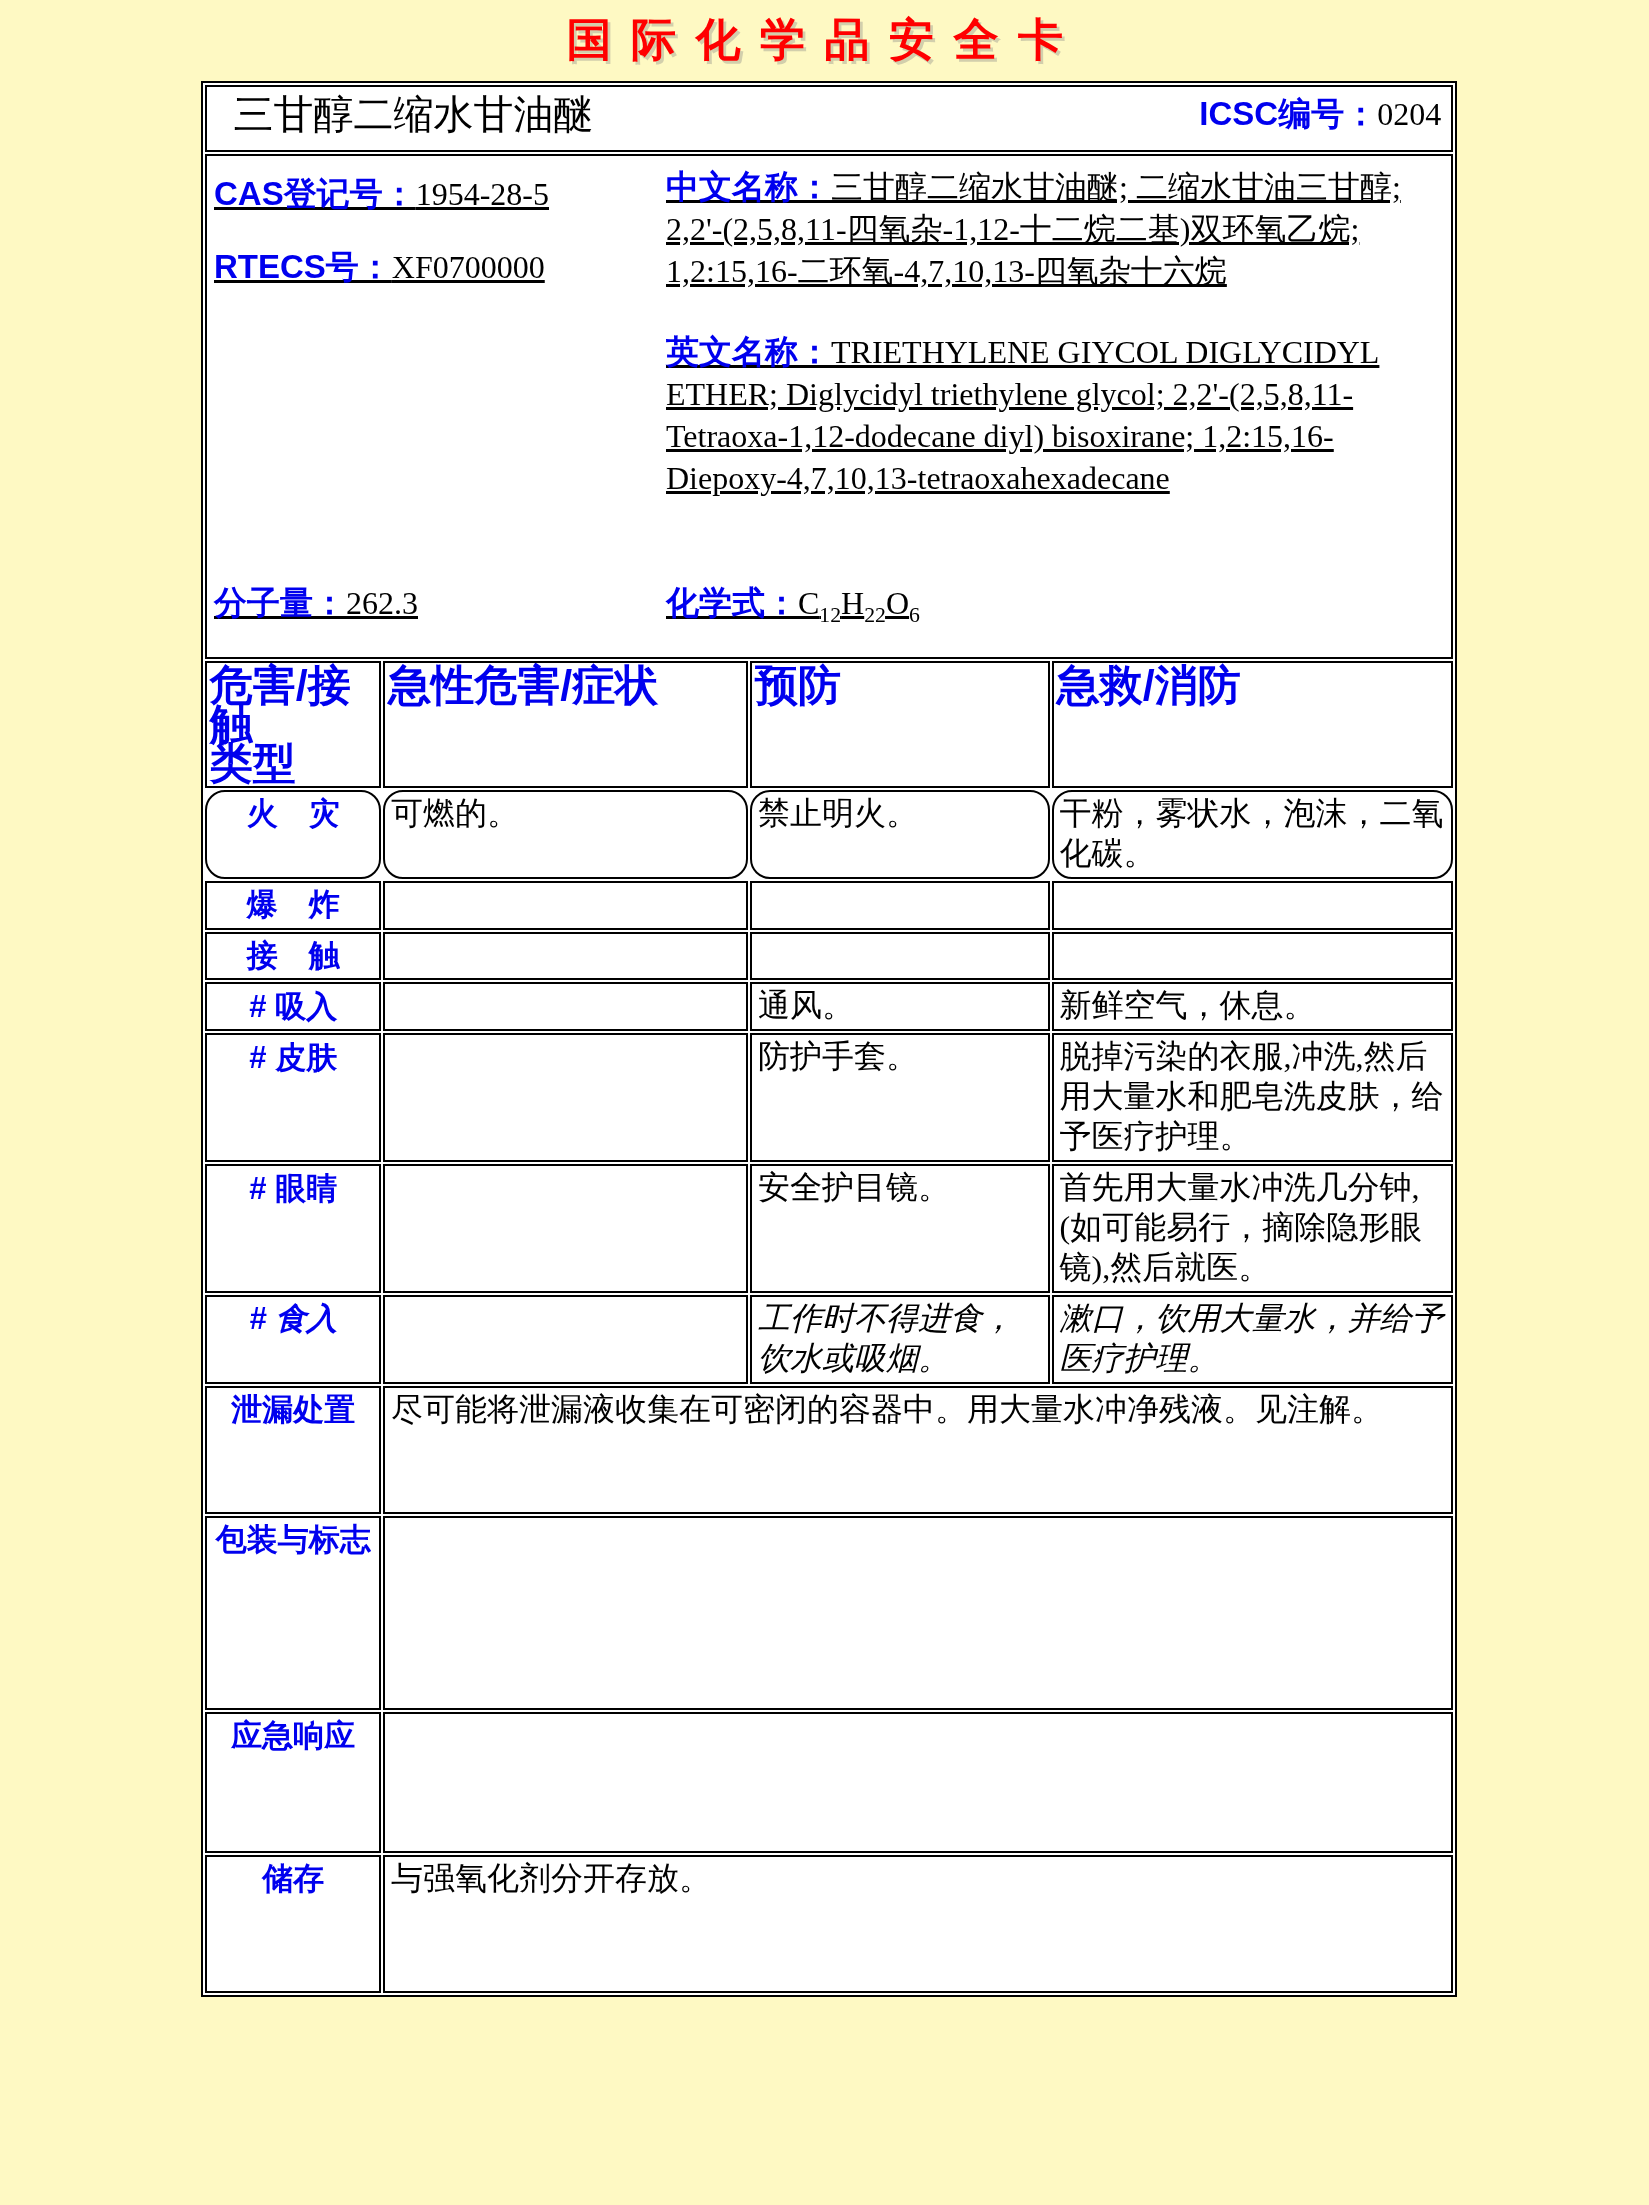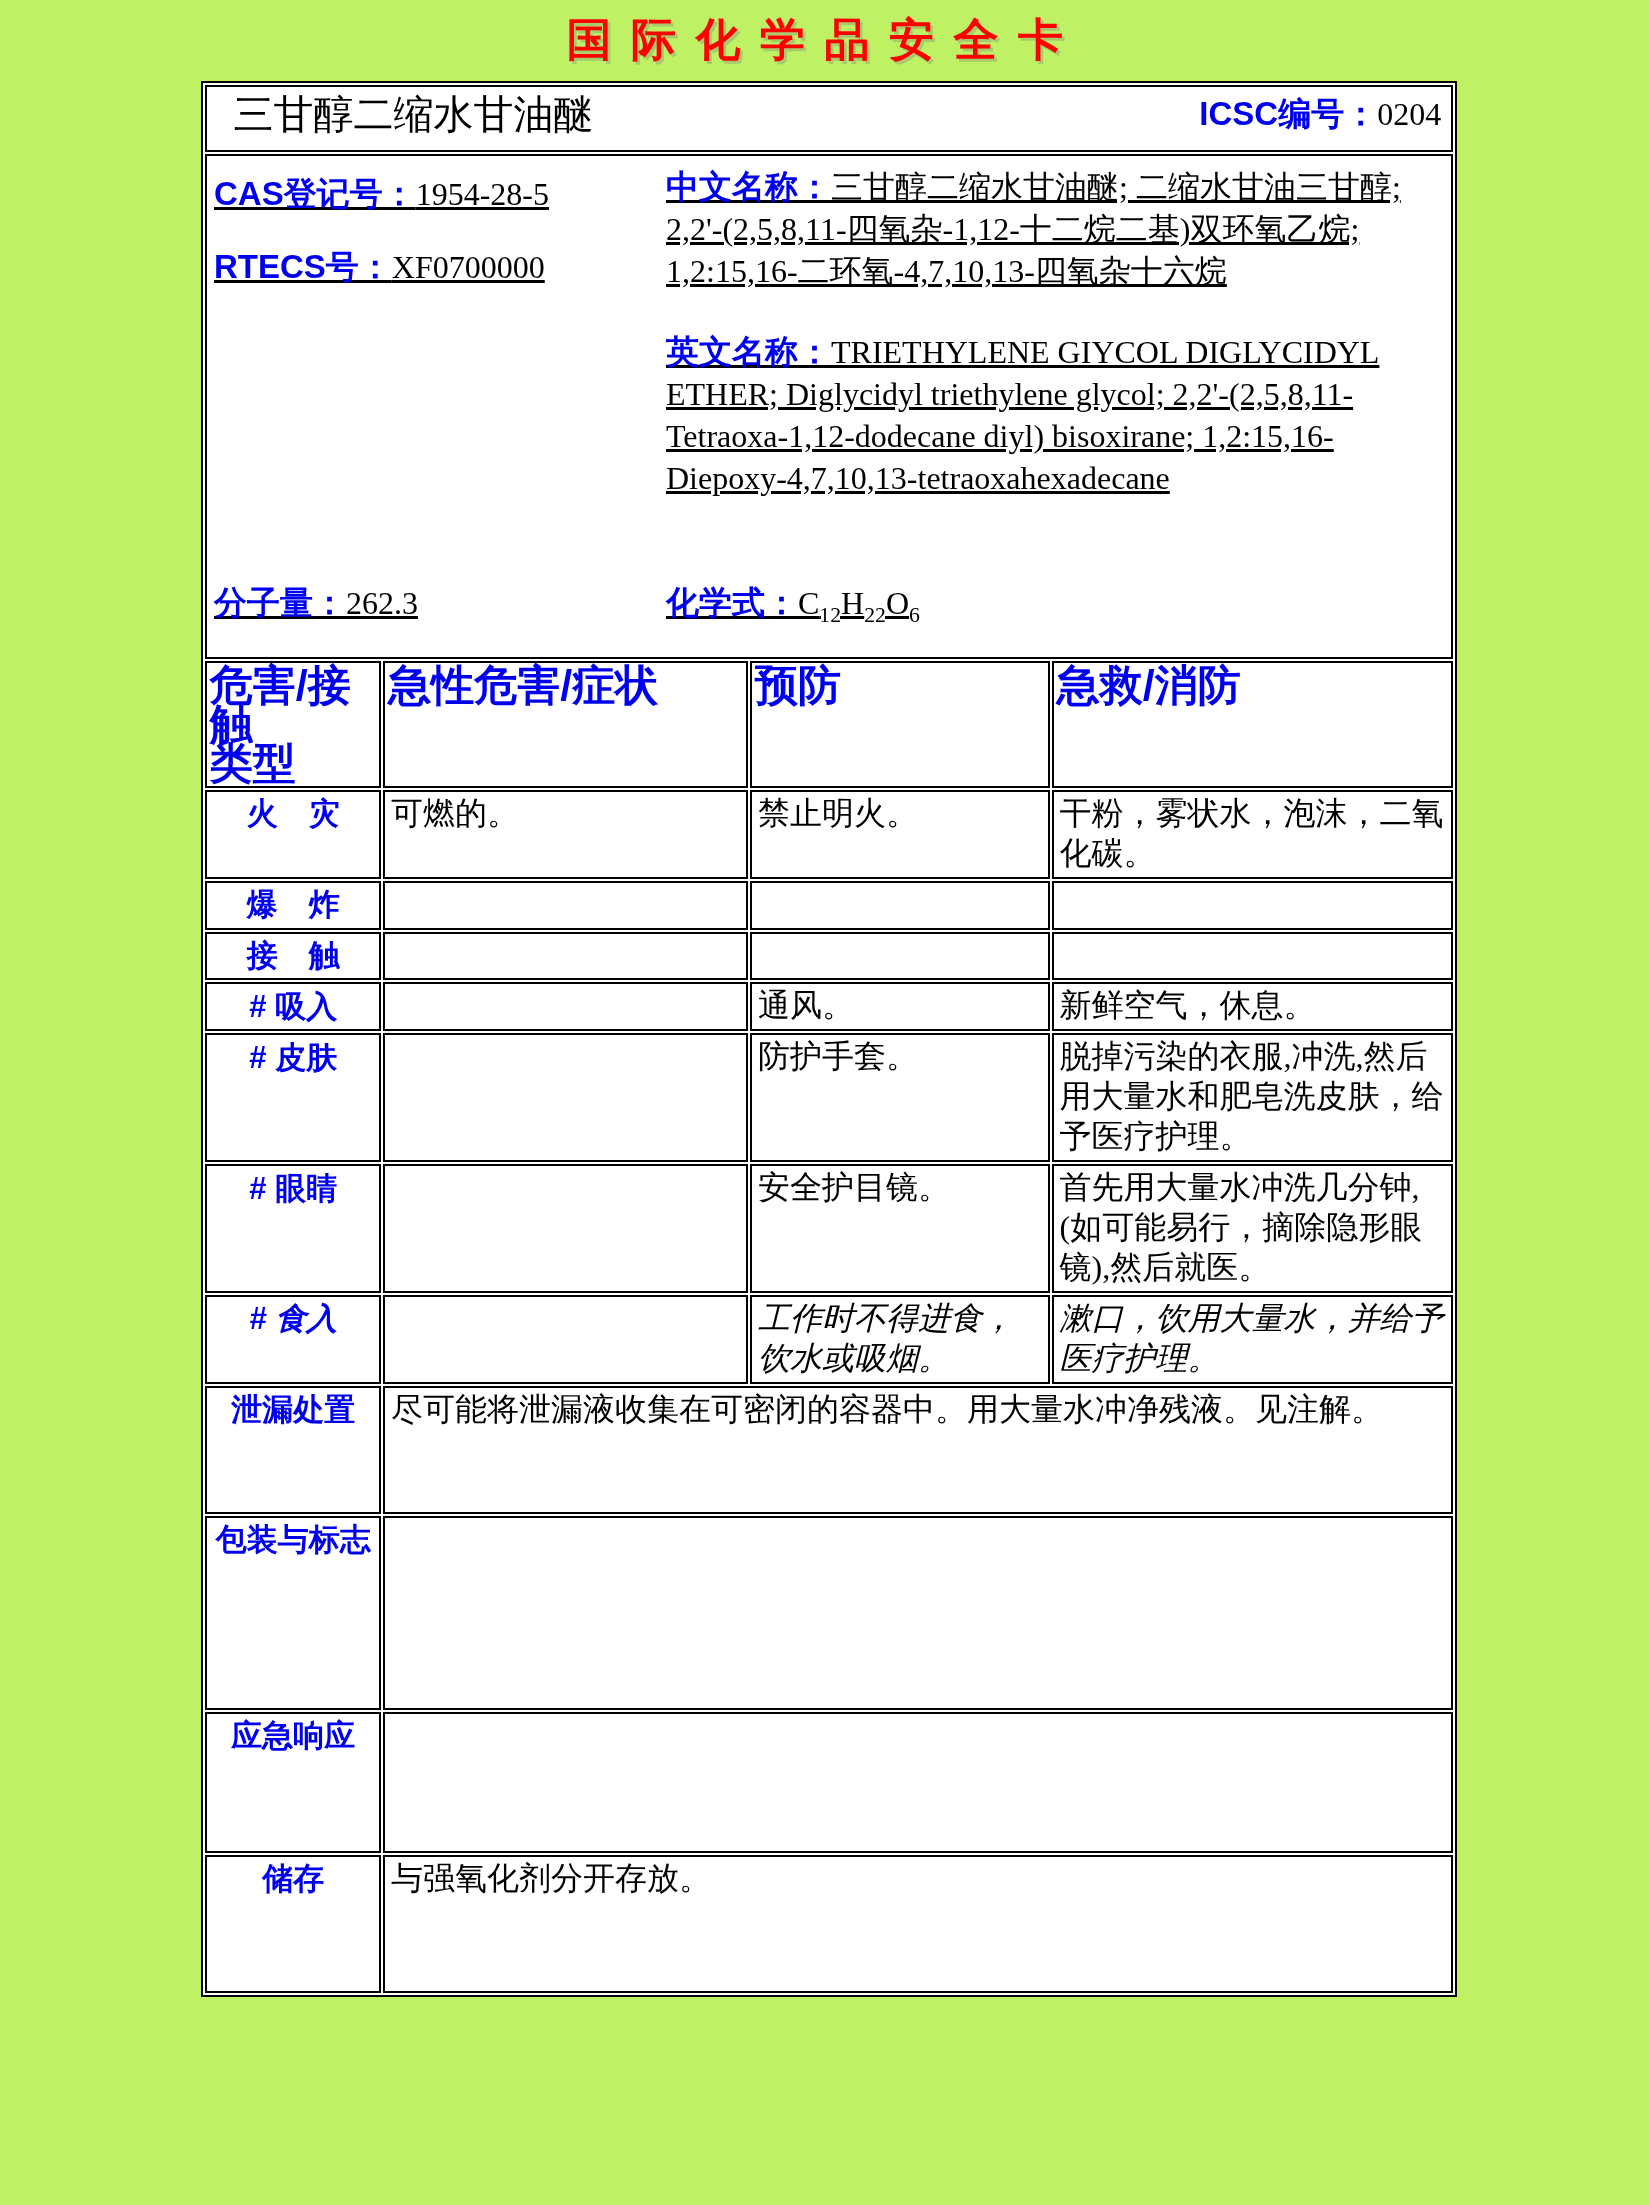--- a/index.html
+++ b/index.html
@@ -6,21 +6,21 @@
     --blue:#0000EE;
     --red:#FF0000;
     --ink:#000000;
   }
   *{box-sizing:border-box;}
   html,body{margin:0;padding:0;background:#ffffff;}
   .page{
     position:relative;
     width:1649px;
     min-height:2205px;
-    background:#bef264;
+    background:#fef9c3;
     font-family:"Liberation Serif","DejaVu Serif",serif;
     color:var(--ink);
   }
   
   .page-title{
     padding-top:9.8px;
     text-align:center;
     font-family:"Liberation Sans","DejaVu Sans",sans-serif;
     font-weight:bold;
     font-size:45px;
@@ -108,21 +108,21 @@
   }
   td.content{
     font-size:32px;
     line-height:40px;
     color:var(--ink);
     padding:0.7px 5.6px 4.2px 5.6px;
     text-align:left;
   }
   
   #hazard-body tr:nth-child(1) td{height:78px;}
-  #hazard-body tr:nth-child(2) td{height:73px;}
+  #hazard-body tr:nth-child(2) td{height:73px;border-radius:20px;}
   #hazard-body tr:nth-child(3) td{height:40px;}
   #hazard-body tr:nth-child(4) td{height:40px;font-family:Liberation Serif, serif;}
   #hazard-body tr:nth-child(5) td{height:43px;}
   #hazard-body tr:nth-child(6) td{height:114px;}
   #hazard-body tr:nth-child(7) td{height:116px;}
   #hazard-body tr:nth-child(8) td{height:73px;font-style:italic;}
   #hazard-body tr:nth-child(9) td{height:128px;}
   #hazard-body tr:nth-child(10) td{height:194px;margin-top:21px;}
   #hazard-body tr:nth-child(11) td{height:141px;}
   #hazard-body tr:nth-child(12) td{height:138px;}

